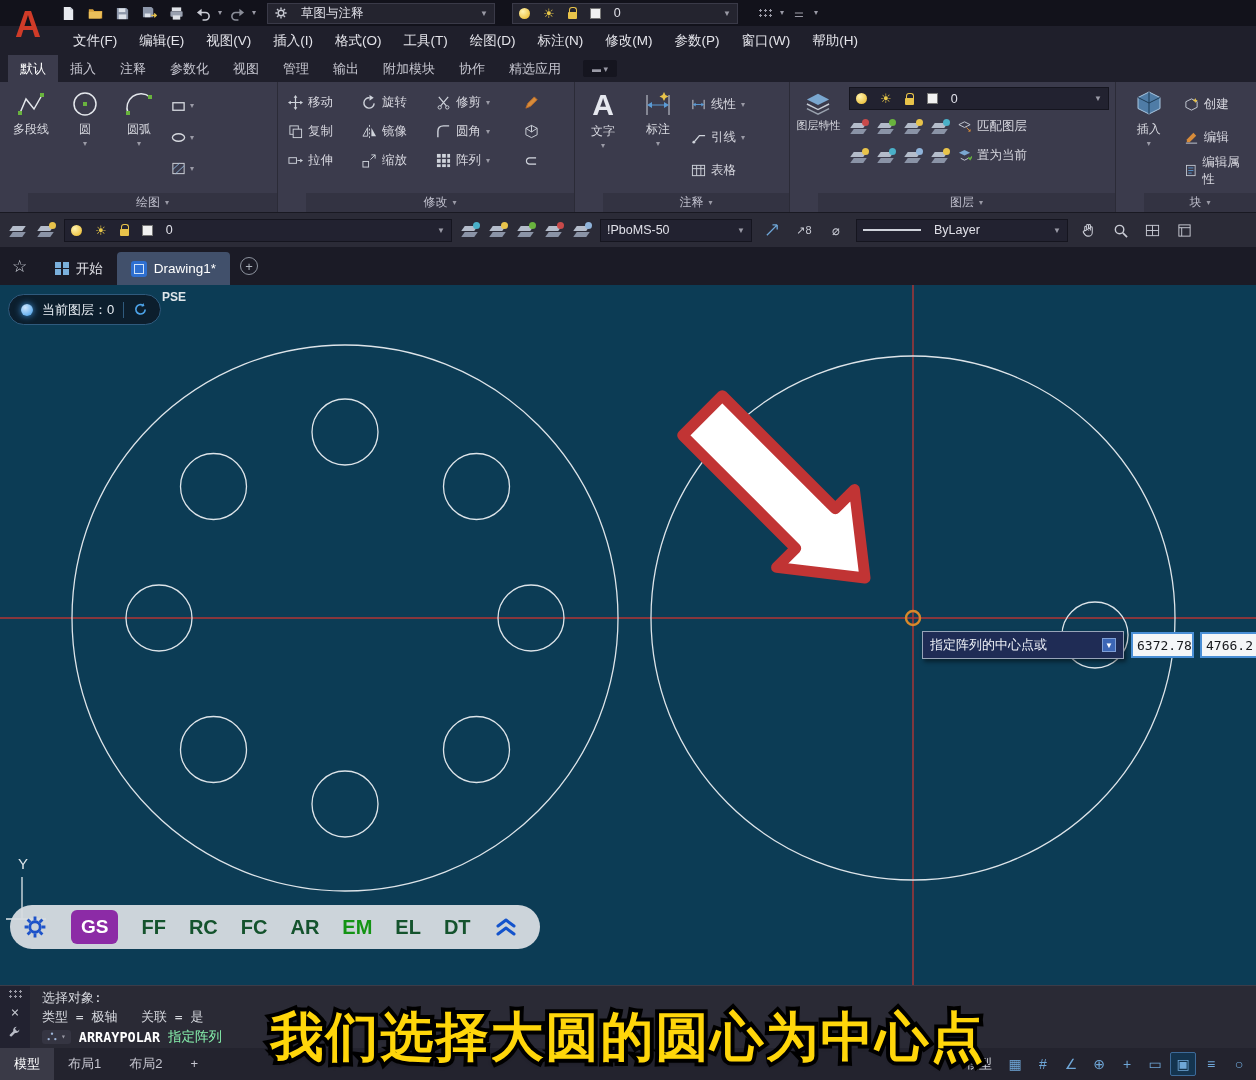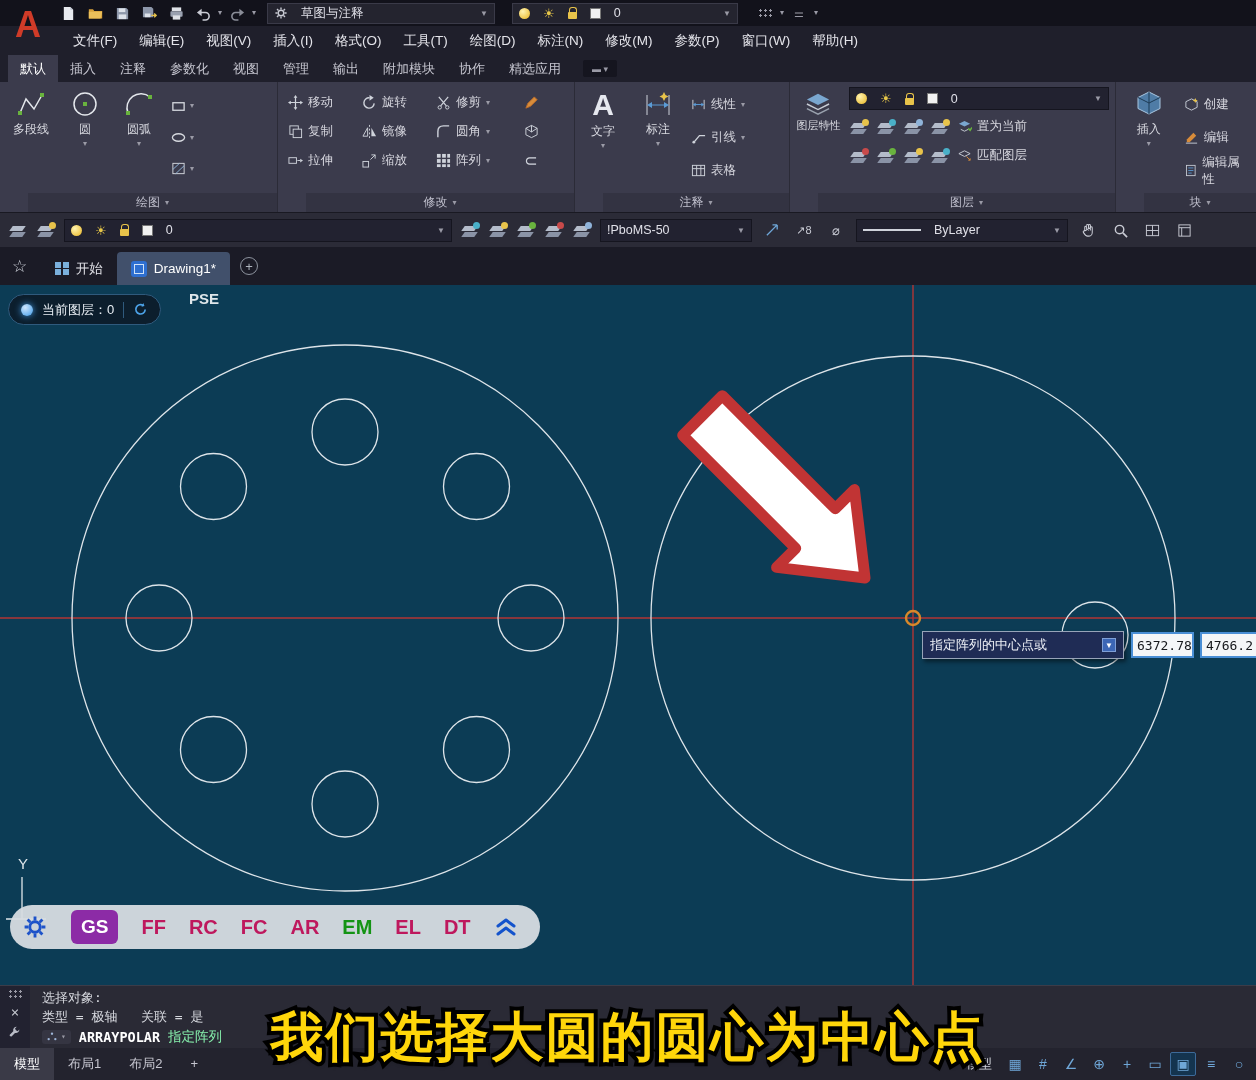--- a/index.html
+++ b/index.html
@@ -111,36 +111,36 @@
   .geo { fill:none; stroke:#dde4e9; stroke-width:1.3; }
   .xhair { stroke:#b23535; stroke-width:1.4; }
   .marker { fill:none; stroke:#d8882a; stroke-width:2.4; }
   .arrow { fill:#ffffff; stroke:#c13434; stroke-width:11; stroke-linejoin:round; }
   .badge { position:absolute; left:8px; top:9px; height:31px; border-radius:16px;
     background:rgba(13,28,42,.92); border:1px solid #2f5a7d; display:flex; align-items:center;
     gap:9px; padding:0 12px; font-size:13px; color:#e8eef4; }
   .badge-bulb { width:12px; height:12px; border-radius:50%;
     background:radial-gradient(circle at 35% 30%, #cfe6ff, #3f9be8); box-shadow:0 0 7px #3f9be8; }
   .badge-sep { width:1px; height:16px; background:#2f5a7d; }
-  .pse { position:absolute; left:189px; top:5px; font-size:15px; font-weight:bold; color:#dfe6ea; }
+  .pse { position:absolute; left:162px; top:5px; font-size:12px; font-weight:bold; color:#dfe6ea; }
   .dyn-tip { position:absolute; left:922px; top:346px; width:202px; height:28px; background:#1f2c55;
     border:1px solid #97a4b8; display:flex; align-items:center; justify-content:space-between;
     padding:0 7px; font-size:13px; color:#eef1f7; box-shadow:2px 3px 4px rgba(0,0,0,.45); }
   .dyn-key { width:14px; height:14px; background:#3c66b5; border:1px solid #7f9fd6;
     display:flex; align-items:center; justify-content:center; font-size:8px; color:#fff; }
   .dyn-box { position:absolute; top:347px; height:26px; background:#f4f6f8; border:2px solid #4a8fd6;
     color:#16181c; font-size:13px; display:flex; align-items:center; padding:0 4px;
     font-family:"DejaVu Sans Mono", monospace; }
   .dyn-x { left:1131px; width:63px; }
   .dyn-y { left:1200px; width:70px; }
   .ucs-y { position:absolute; left:18px; top:570px; font-size:15px; color:#dfe6ea; }
   .pill { position:absolute; left:10px; top:620px; width:530px; height:44px; border-radius:22px;
     background:rgba(215,220,225,.95); display:flex; align-items:center; gap:23px; padding:0 20px 0 12px; }
   .pill-gs { background:#8c2ba6; color:#fff; font-weight:bold; font-size:19px; padding:6px 10px; border-radius:6px; }
-  .pill-item { font-weight:bold; font-size:20px; color:#be185d; }
+  .pill-item { font-weight:bold; font-size:20px; color:#14532d; }
   .pill-item.green { color:#149414; }
 
   
   .cmd { position:absolute; top:985px; left:0; right:0; height:63px; background:#2a2a35;
     border-top:1px solid #3c3c48; font-family:"DejaVu Sans Mono", monospace; }
   .cmd-rail { position:absolute; left:0; top:0; bottom:0; width:30px; background:#222230;
     display:flex; flex-direction:column; align-items:center; padding-top:3px; gap:6px; }
   .rail-x { color:#c3c6ce; font-size:14px; line-height:1; }
   .cmd-lines { position:absolute; left:42px; top:2px; }
   .cmd-line { font-size:13px; color:#d6d8de; height:19px; line-height:19px; white-space:pre; }
@@ -495,20 +495,49 @@
           <span>图层特性</span>
         </div>
         <div class="lcol">
           <div class="dd qb-dd" style="width:100%">
             <span class="ic-bulb"></span>
             <span class="ic-sun">☀</span>
             <span class="ic-lock"></span>
             <span class="ic-sq"></span>
             <span>0</span>
             <span class="dd-caret">▼</span>
+          </div>
+          <div class="lrow">
+            <span class="ltool">
+                <i class="st"></i>
+                <i class="st2"></i>
+                <i class="badge-dot" style="background:#c84a4a"></i>
+              </span>
+            <span class="ltool">
+                <i class="st"></i>
+                <i class="st2"></i>
+                <i class="badge-dot" style="background:#69b33e"></i>
+              </span>
+            <span class="ltool">
+                <i class="st"></i>
+                <i class="st2"></i>
+                <i class="badge-dot" style="background:#e8c34a"></i>
+              </span>
+            <span class="ltool">
+                <i class="st"></i>
+                <i class="st2"></i>
+                <i class="badge-dot" style="background:#4ab0c8"></i>
+              </span>
+            <div class="modbtn">
+              <svg viewBox="0 0 16 16">
+                  <path d="M8 3l6 3-6 3-6-3z" fill="none" stroke="#c8cdd6"></path>
+                  <path d="M10 9l4 4M12 13h2v-2" stroke="#d88c3a" fill="none"></path>
+                </svg>
+              <span>匹配图层</span>
+            </div>
           </div>
           <div class="lrow">
             <span class="ltool">
                 <i class="st"></i>
                 <i class="st2"></i>
                 <i class="badge-dot" style="background:#e8c34a"></i>
               </span>
             <span class="ltool">
                 <i class="st"></i>
                 <i class="st2"></i>
@@ -526,49 +555,20 @@
               </span>
             <div class="modbtn">
               <svg viewBox="0 0 16 16">
                   <path d="M8 2l6 3-6 3-6-3z" fill="#7aa7d0"></path>
                   <path d="M4 11l4 2 4-2" stroke="#c8cdd6" fill="none"></path>
                   <path d="M12 10l2 2 2-3" stroke="#69b33e" fill="none" stroke-width="1.6"></path>
                 </svg>
               <span>置为当前</span>
             </div>
           </div>
-          <div class="lrow">
-            <span class="ltool">
-                <i class="st"></i>
-                <i class="st2"></i>
-                <i class="badge-dot" style="background:#c84a4a"></i>
-              </span>
-            <span class="ltool">
-                <i class="st"></i>
-                <i class="st2"></i>
-                <i class="badge-dot" style="background:#69b33e"></i>
-              </span>
-            <span class="ltool">
-                <i class="st"></i>
-                <i class="st2"></i>
-                <i class="badge-dot" style="background:#e8c34a"></i>
-              </span>
-            <span class="ltool">
-                <i class="st"></i>
-                <i class="st2"></i>
-                <i class="badge-dot" style="background:#4ab0c8"></i>
-              </span>
-            <div class="modbtn">
-              <svg viewBox="0 0 16 16">
-                  <path d="M8 3l6 3-6 3-6-3z" fill="none" stroke="#c8cdd6"></path>
-                  <path d="M10 9l4 4M12 13h2v-2" stroke="#d88c3a" fill="none"></path>
-                </svg>
-              <span>匹配图层</span>
-            </div>
-          </div>
         </div>
       </div>
       <div class="panel-label">
         <span>图层</span>
         <span class="caret">▾</span>
       </div>
     </div>
 
     <div class="panel" style="left:1116px;width:140px;border-right:none">
       <div class="panel-body block-body">

